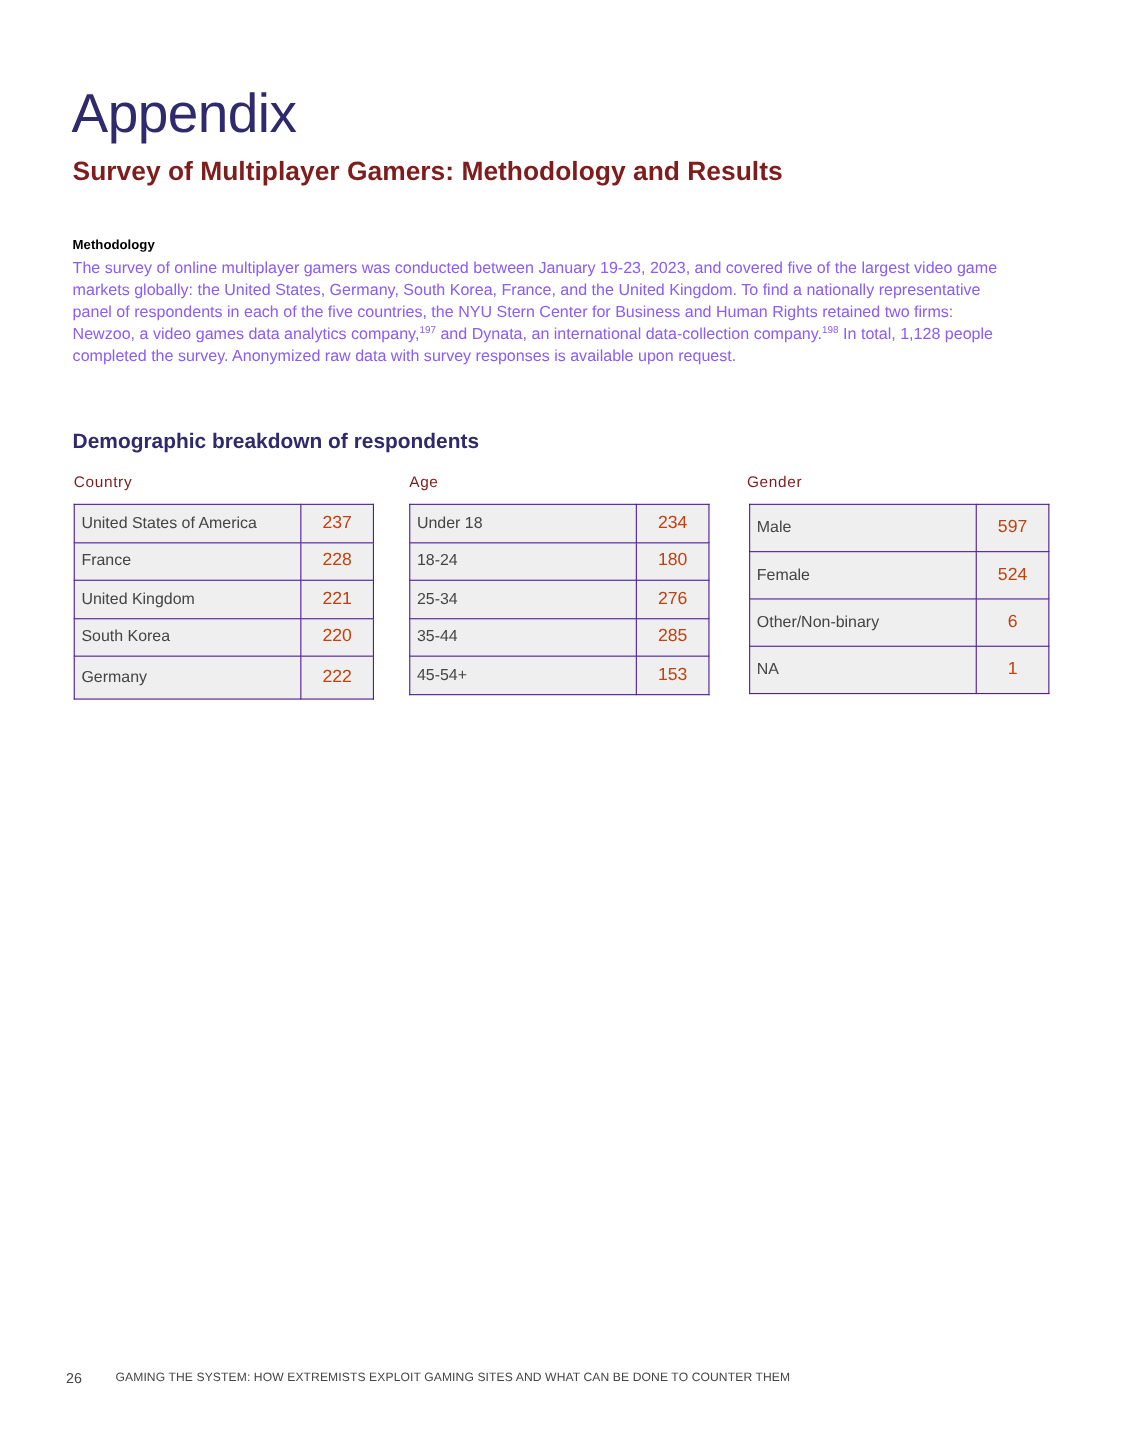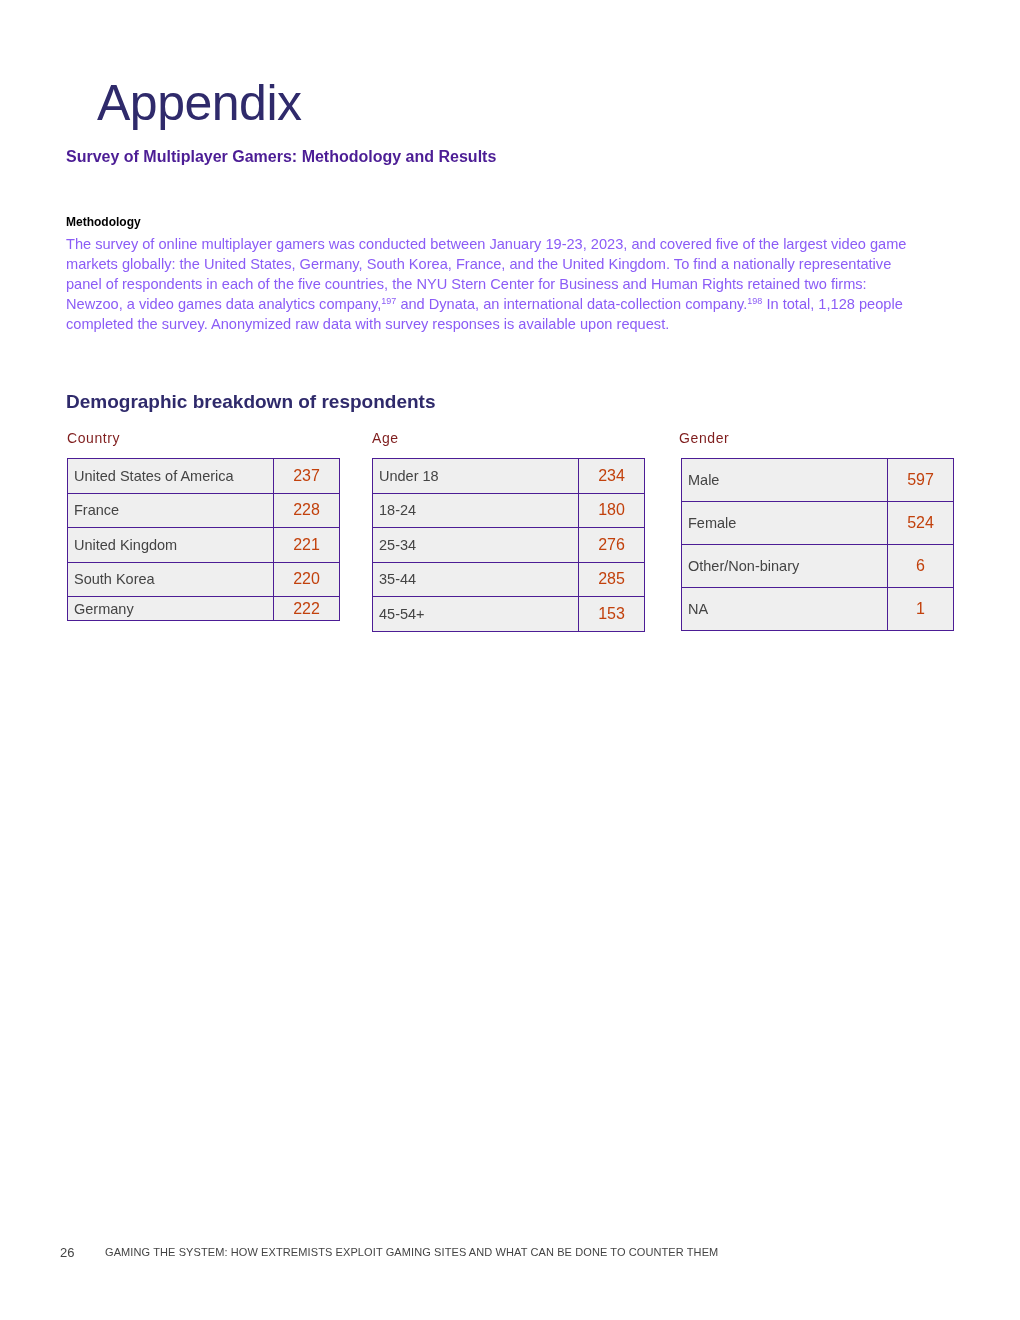--- a/index.html
+++ b/index.html
@@ -1,19 +1,19 @@
 <!DOCTYPE html>
 <html><head>
   <meta charset="utf-8">
   <style>
     * { box-sizing: border-box; margin: 0; padding: 0; }
     html, body { width: 1020px; height: 1320px; background: #ffffff; }
     body { position: relative; font-family: "Liberation Sans", sans-serif; color: #3a3a3a; overflow: hidden; }
-    .title { position: absolute; left: 65px; top: 74px; font-size: 50px; font-weight: normal; color: #2f2a6b; letter-spacing: -0.5px; line-height: 58px; margin-left: 32px; }
-    .subtitle { position: absolute; left: 66px; top: 145px; font-size: 16px; color: #4c1d95; line-height: 24px; }
+    .title { position: absolute; left: 65px; top: 74px; font-size: 50px; font-weight: normal; color: #2f2a6b; letter-spacing: -0.5px; line-height: 58px; }
+    .subtitle { position: absolute; left: 66px; top: 145px; font-size: 24px; color: #7f1d1d; line-height: 24px; }
     .h-method { position: absolute; left: 66px; top: 211px; font-size: 12px; color: #000000; line-height: 22px; }
     .body-text { position: absolute; left: 66px; top: 234px; width: 860px; font-size: 14.6px; line-height: 20px; color: #8b5cf6; }
     .body-text sup { font-size: 9px; line-height: 0; vertical-align: 5px; }
     .h-demo { position: absolute; left: 66px; top: 391px; font-size: 19px; color: #2f2a6b; line-height: 22px; }
     .tbl-label { position: absolute; top: 429px; font-size: 14px; color: #7f1d1d; letter-spacing: 0.6px; line-height: 18px; }
     table { position: absolute; border-collapse: collapse; background: #efefef; }
     td { border: 1px solid #4c1d95; font-size: 14.5px; color: #444; }
     td.label { padding-left: 6px; }
     td.val { text-align: center; font-size: 16px; color: #c2410c; }
     .footer { position: absolute; top: 1246px; left: 0; width: 100%; font-size: 11px; color: #444; }
@@ -46,21 +46,21 @@
           <td class="val">228</td>
         </tr>
       <tr style="height:34.5px">
           <td class="label">United Kingdom</td>
           <td class="val">221</td>
         </tr>
       <tr style="height:34.5px">
           <td class="label">South Korea</td>
           <td class="val">220</td>
         </tr>
-      <tr style="height:24px">
+      <tr style="height:39px">
           <td class="label">Germany</td>
           <td class="val">222</td>
         </tr>
     </tbody>
   </table>
 
   <div class="tbl-label" style="left:372px;">Age</div>
   <table style="left:372px; top:458px; width:273px;">
     <tbody>
       <tr style="height:34.5px">

